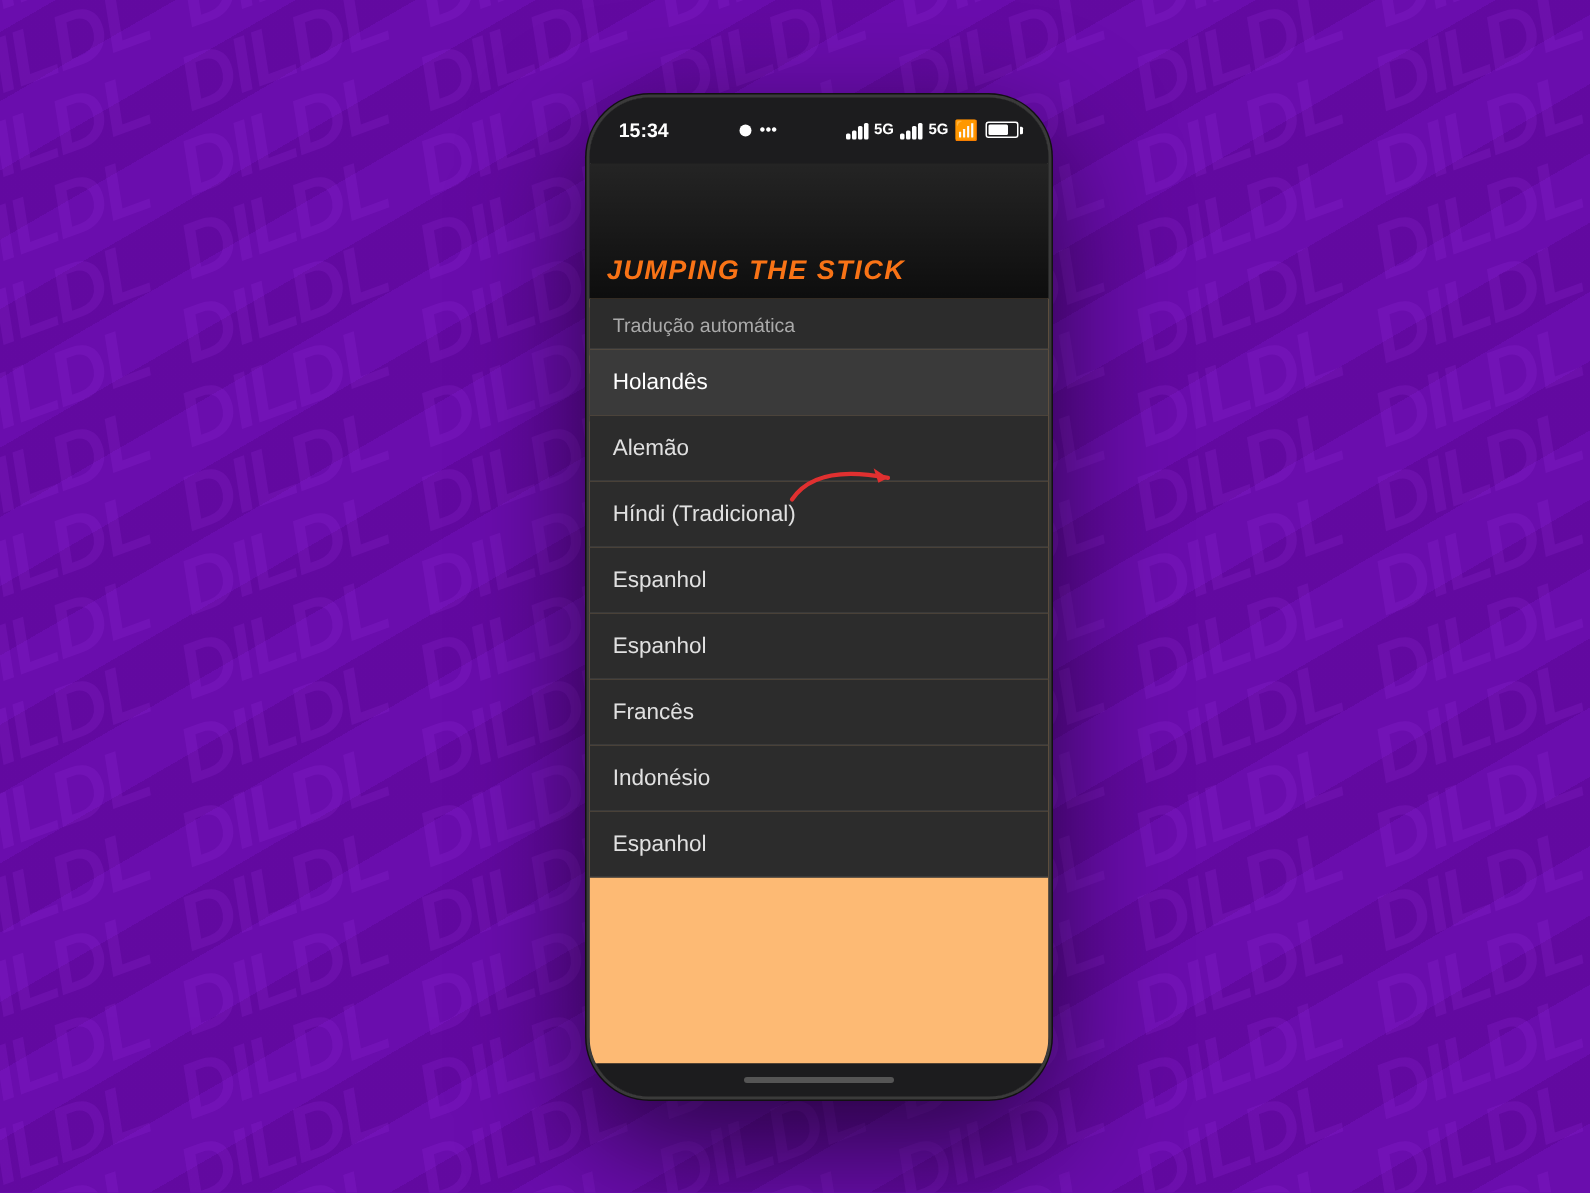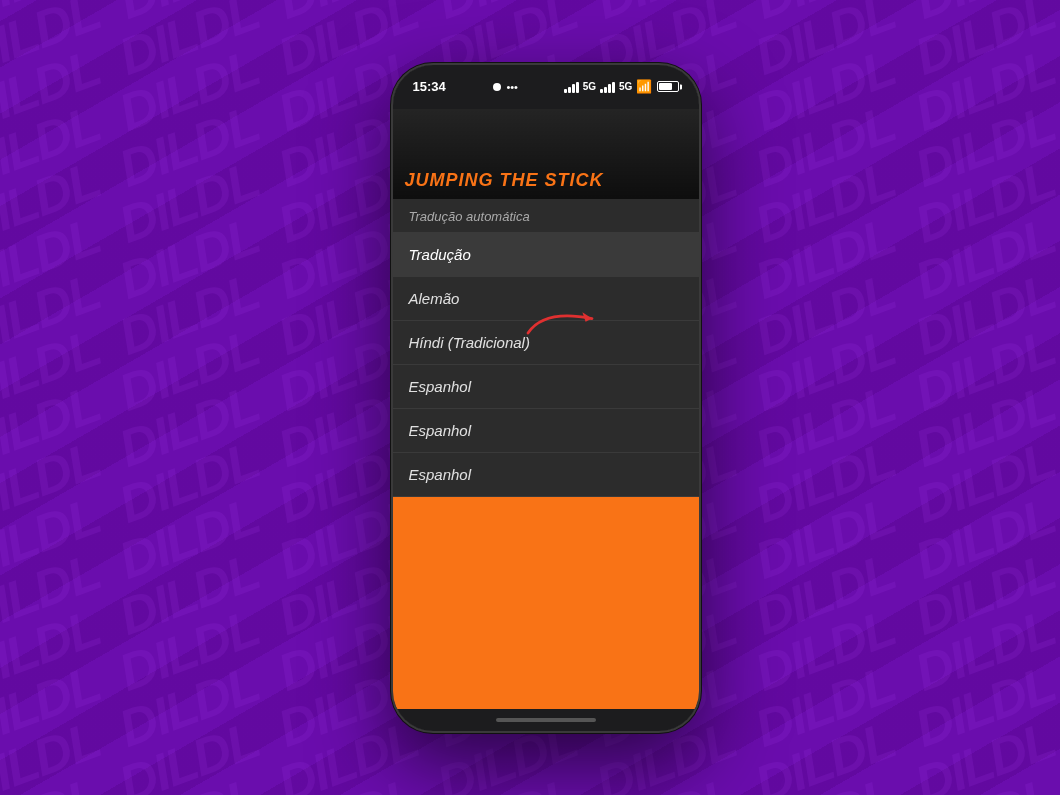--- a/index.html
+++ b/index.html
@@ -208,25 +208,24 @@
       font-weight: 900;
       font-style: italic;
       color: #f97316;
       letter-spacing: 1px;
       text-transform: uppercase;
     }
 
     
     .dropdown-container {
       flex: 1;
-      background: #f97316;
+      background: #fdba74;
       overflow-y: auto;
       overflow-x: hidden;
       scrollbar-width: none;
-      font-style: italic;
     }
 
     .dropdown-container::-webkit-scrollbar {
       display: none;
     }
 
     .dropdown-header {
       padding: 10px 16px 8px 16px;
       font-size: 13px;
       color: #aaa;
@@ -445,25 +444,27 @@
     </div>
 
     <div class="video-header">
       <div class="video-overlay"></div>
       <span class="video-title">JUMPING THE STICK</span>
     </div>
 
     <div class="dropdown-container">
       <div class="dropdown-header">Tradução automática</div>
       <div id="dropdown-items-container">
-          <div class="dropdown-item selected">Tradução</div>
+          <div class="dropdown-item selected">Holandês</div>
           <div class="dropdown-item">Alemão</div>
           <div class="dropdown-item">Híndi (Tradicional)</div>
           <div class="dropdown-item">Espanhol</div>
           <div class="dropdown-item">Espanhol</div>
+          <div class="dropdown-item">Francês</div>
+          <div class="dropdown-item">Indonésio</div>
           <div class="dropdown-item">Espanhol</div>
         </div>
     </div>
 
     <div class="home-indicator">
       <div class="home-bar"></div>
     </div>
 
   </div>
 </div>

